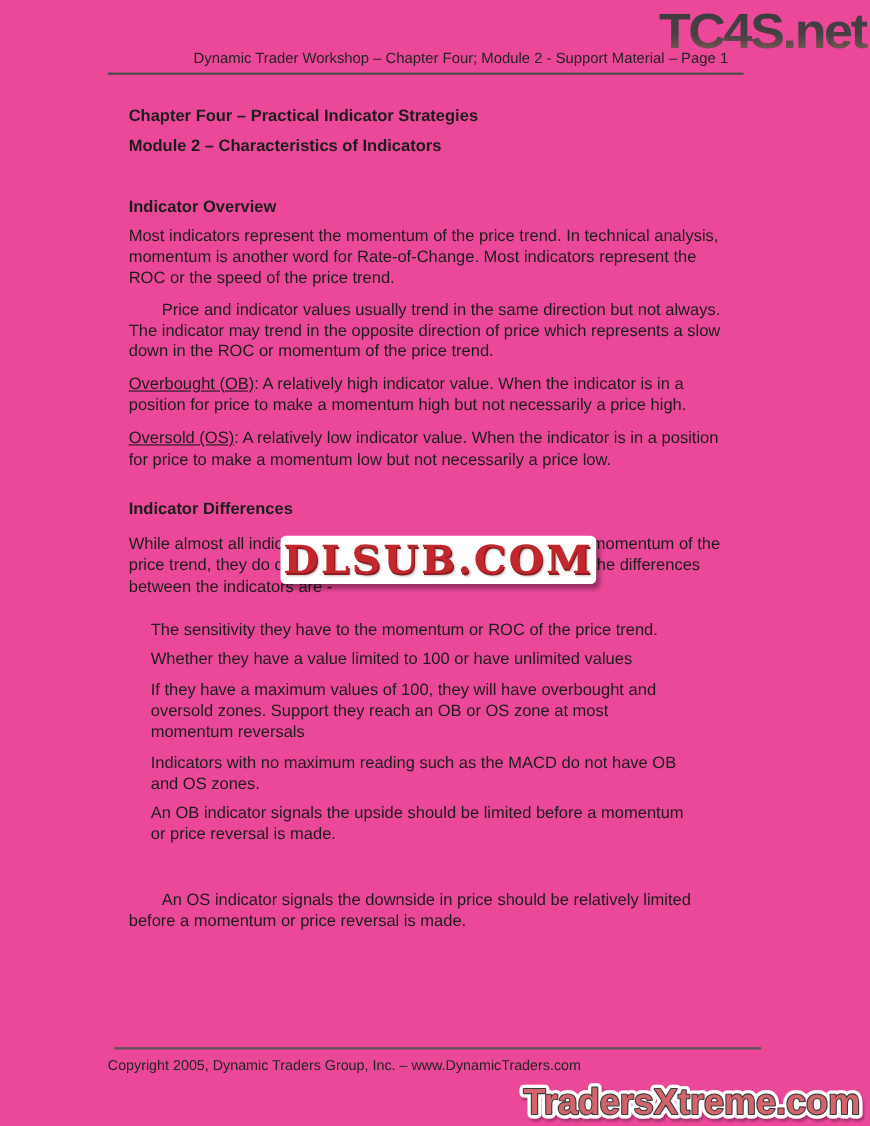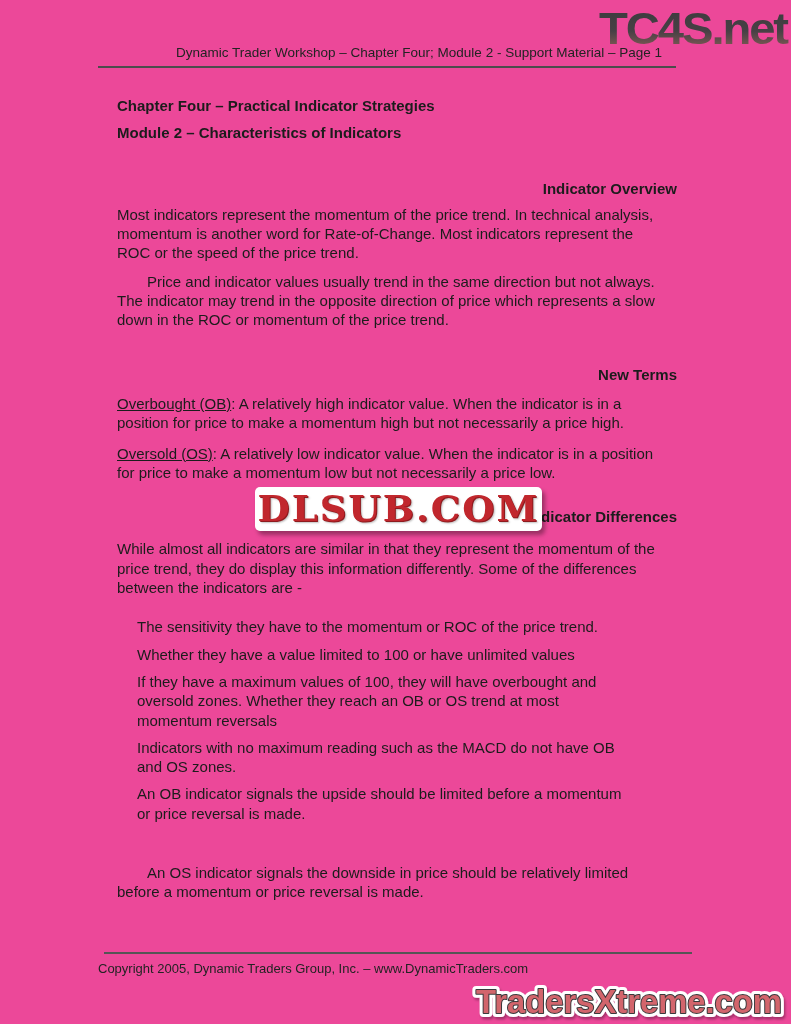--- a/index.html
+++ b/index.html
@@ -51,21 +51,20 @@
     font-weight: bold;
     margin: 8px 0 0 0;
     line-height: 19.3px;
     white-space: pre-line;
   }
   .heading {
     font-size: 15px;
     font-weight: bold;
     line-height: 19.3px;
     margin: 0;
-    text-align: right;
   }
   .h-overview { margin-top: 36px; }
   .h-newterms { margin-top: 35px; }
   .h-diff     { margin-top: 25px; }
   .para {
     font-size: 15px;
     line-height: 19.3px;
     margin: 0;
     white-space: pre-line;
   }
@@ -166,36 +165,35 @@
     <div class="doc-title">Module 2 – Characteristics of Indicators</div>
 
     <div class="heading h-overview">Indicator Overview</div>
     <p class="para p1">Most indicators represent the momentum of the price trend. In technical analysis,
 momentum is another word for Rate-of-Change. Most indicators represent the
 ROC or the speed of the price trend.</p>
     <p class="para p2 indent">Price and indicator values usually trend in the same direction but not always.
 The indicator may trend in the opposite direction of price which represents a slow
 down in the ROC or momentum of the price trend.</p>
 
-    <div class="heading h-newterms">New Terms</div>
     <p class="para term1"><span class="u">Overbought (OB)</span><span>: A relatively high indicator value. When the indicator is in a
 position for price to make a momentum high but not necessarily a price high.</span></p>
     <p class="para term2"><span class="u">Oversold (OS)</span><span>: A relatively low indicator value. When the indicator is in a position
 for price to make a momentum low but not necessarily a price low.</span></p>
 
     <div class="heading h-diff">Indicator Differences</div>
     <p class="para intro">While almost all indicators are similar in that they represent the momentum of the
 price trend, they do display this information differently. Some of the differences
 between the indicators are -</p>
 
     <div class="diff-list">
       <p class="litem">The sensitivity they have to the momentum or ROC of the price trend.</p>
       <p class="litem">Whether they have a value limited to 100 or have unlimited values</p>
       <p class="litem">If they have a maximum values of 100, they will have overbought and
-oversold zones. Whether they reach an OB or OS trend at most
+oversold zones. Support they reach an OB or OS zone at most
 momentum reversals</p>
       <p class="litem">Indicators with no maximum reading such as the MACD do not have OB
 and OS zones.</p>
       <p class="litem">An OB indicator signals the upside should be limited before a momentum
 or price reversal is made.</p>
     </div>
 
     <p class="para para-os indent">An OS indicator signals the downside in price should be relatively limited
 before a momentum or price reversal is made.</p>
   </div>

